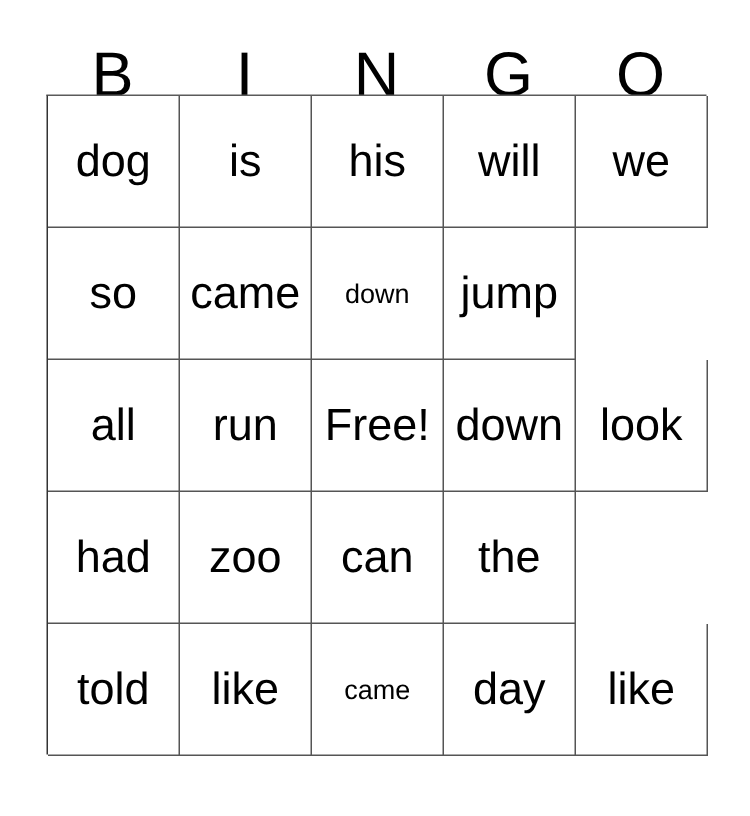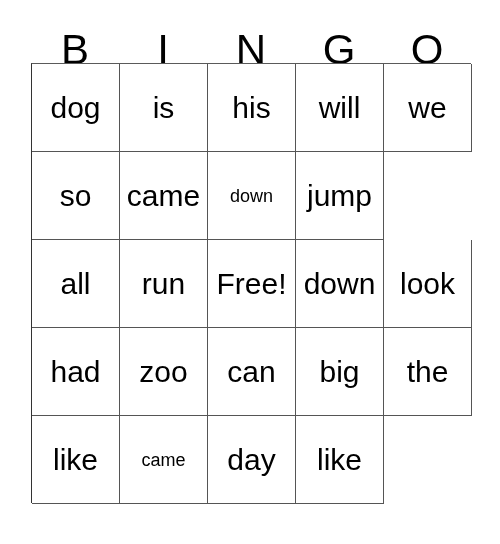--- a/index.html
+++ b/index.html
@@ -159,28 +159,28 @@
       <div class="grid-cell">
           <span class="cell-word">had</span>
         </div>
       <div class="grid-cell">
           <span class="cell-word">zoo</span>
         </div>
       <div class="grid-cell">
           <span class="cell-word">can</span>
         </div>
       <div class="grid-cell">
-          <span class="cell-word">big</span>
-        </div>
-      <div class="grid-cell">
           <span class="cell-word">the</span>
         </div>
     </div>
 
     <div class="grid-row">
+      <div class="grid-cell">
+          <span class="cell-word">told</span>
+        </div>
       <div class="grid-cell">
           <span class="cell-word">like</span>
         </div>
       <div class="grid-cell">
           <span class="cell-word shrink">came</span>
         </div>
       <div class="grid-cell">
           <span class="cell-word">day</span>
         </div>
       <div class="grid-cell">

